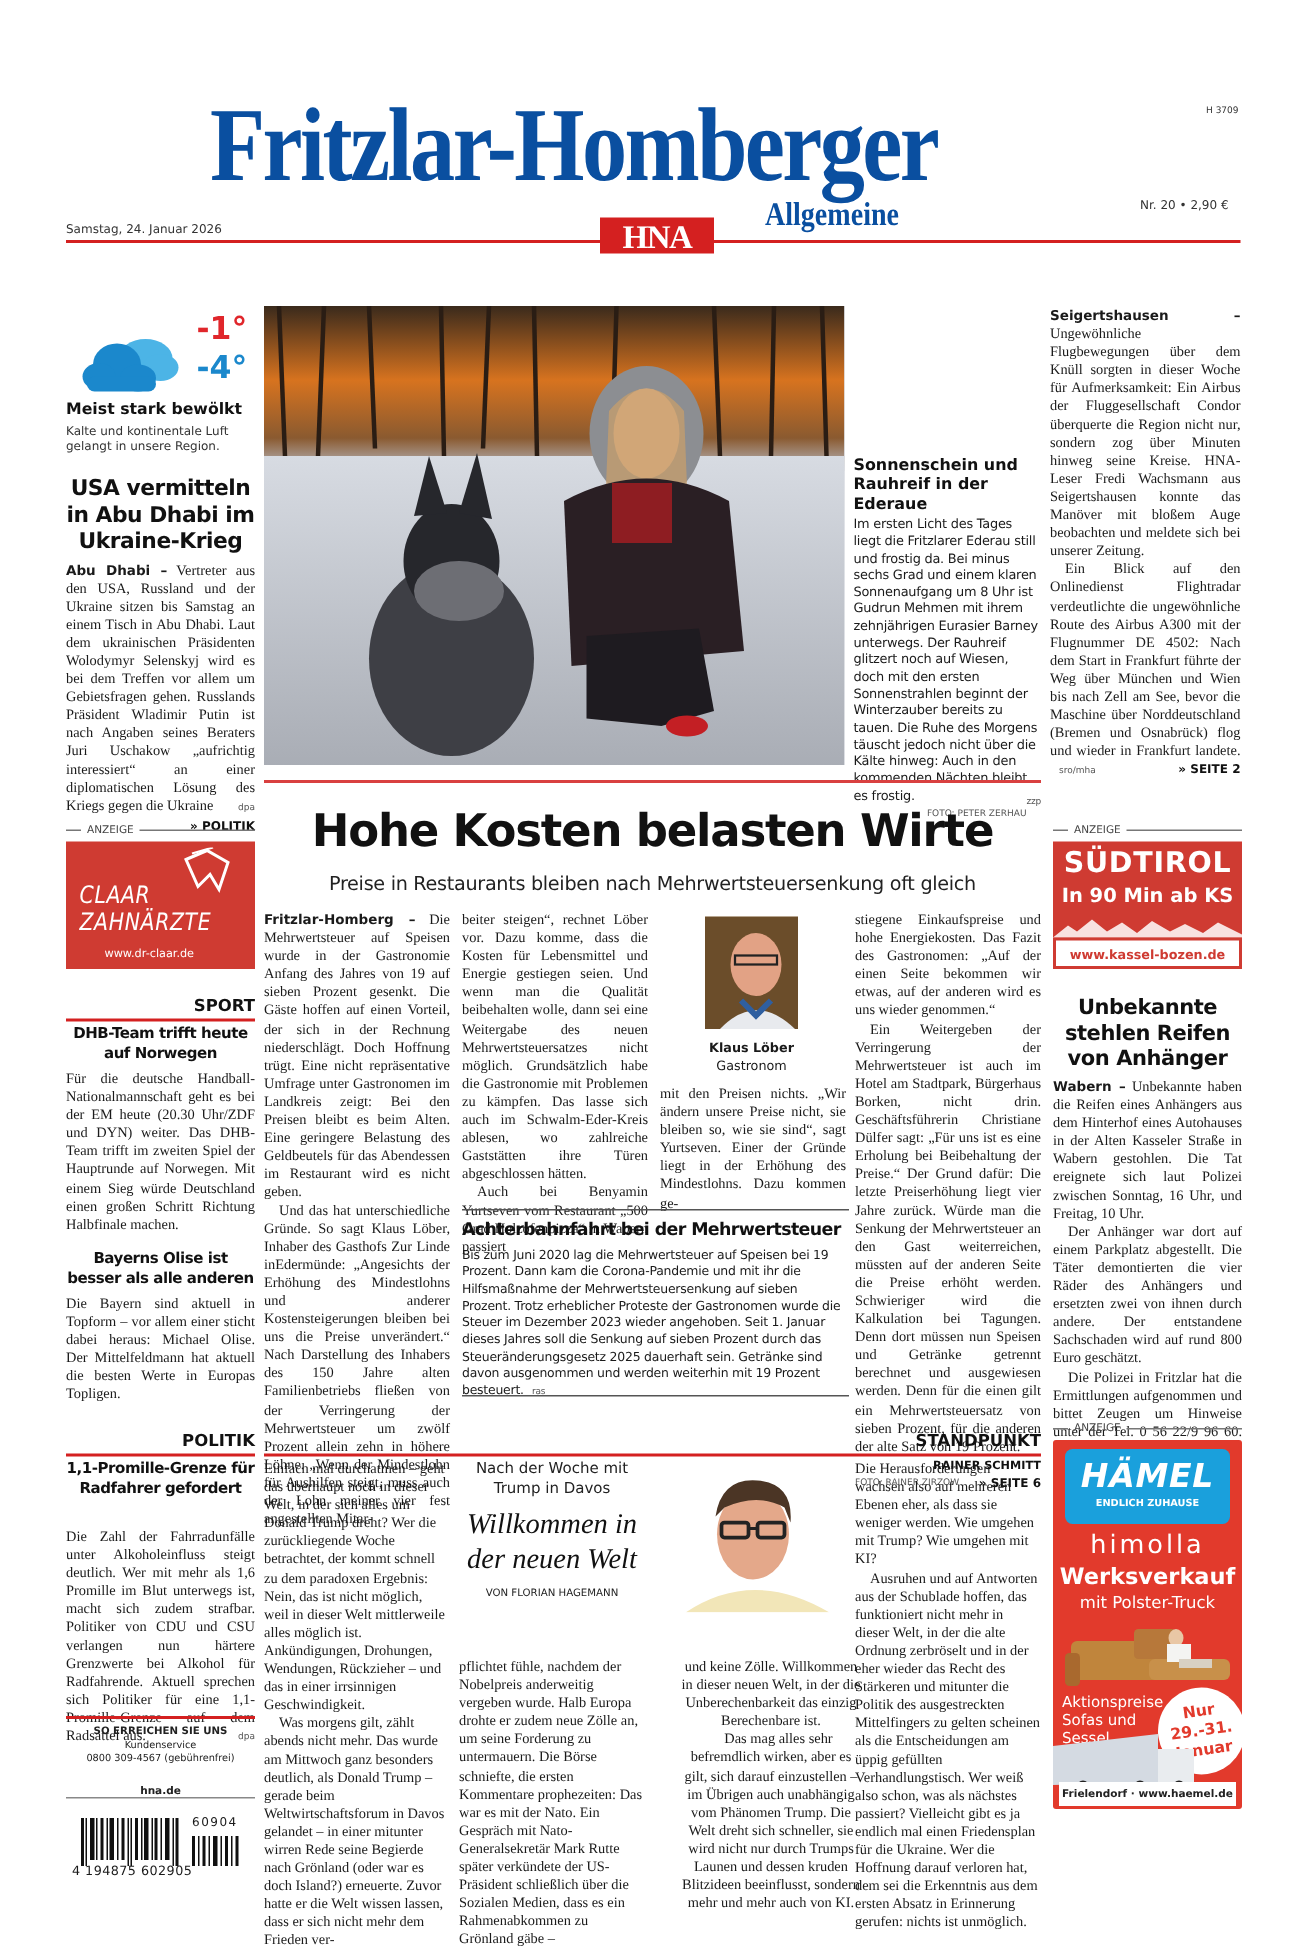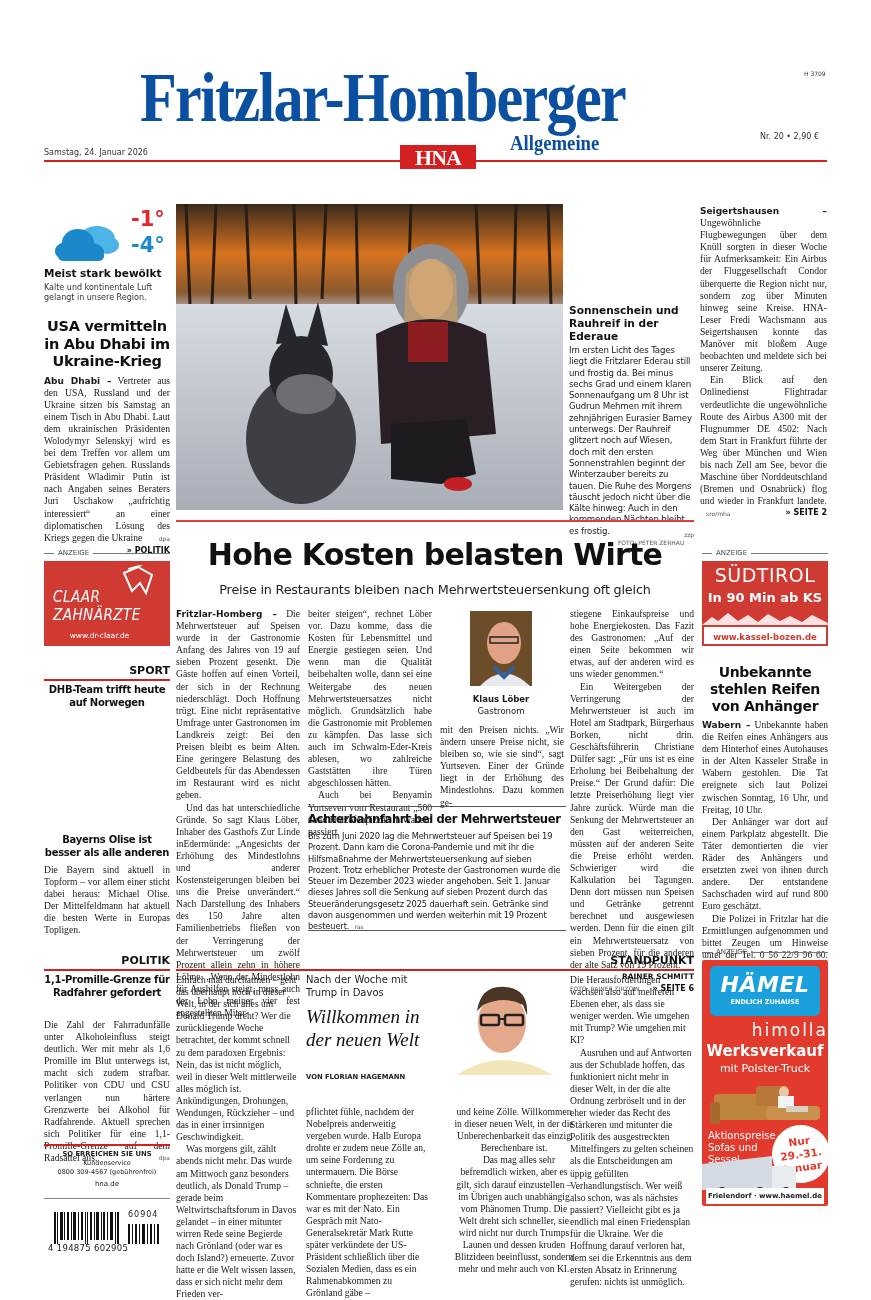--- a/index.html
+++ b/index.html
@@ -137,20 +137,21 @@
   </svg>
   <div class="abs sans" style="left:9px;top:26px;font-size:16px;font-style:italic;letter-spacing:0.5px;transform:scaleX(0.85);transform-origin:left">CLAAR</div>
   <div class="abs sans" style="left:9px;top:44px;font-size:16px;font-style:italic;letter-spacing:0.5px;transform:scaleX(0.85);transform-origin:left">ZAHNÄRZTE</div>
   <div class="abs sans" style="left:0;top:70px;width:111px;text-align:center;font-size:7.5px">www.dr-claar.de</div>
 </div>
 
 <div class="section-h" style="left:44px;top:664px;width:126px">SPORT</div>
 <div class="redline" style="left:44px;top:679px;width:126px"></div>
 <div class="abs" style="left:44px;top:684px;width:126px">
   <div class="hl" style="font-size:10px;line-height:12.5px">DHB-Team trifft heute auf Norwegen</div>
+  <div class="body-text" style="margin-top:5px">Für die deutsche Handball-Nationalmannschaft geht es bei der EM heute (20.30 Uhr/ZDF und DYN) weiter. Das DHB-Team trifft im zweiten Spiel der Hauptrunde auf Norwegen. Mit einem Sieg würde Deutschland einen großen Schritt Richtung Halbfinale machen.</div>
 </div>
 <div class="abs" style="left:44px;top:834px;width:126px">
   <div class="hl" style="font-size:10px;line-height:12.5px">Bayerns Olise ist besser als alle anderen</div>
   <div class="body-text" style="margin-top:5px">Die Bayern sind aktuell in Topform – vor allem einer sticht dabei heraus: Michael Olise. Der Mittelfeldmann hat aktuell die besten Werte in Europas Topligen.</div>
 </div>
 
 <div class="abs" style="left:176px;top:537px;width:518px;text-align:center;font-family:'DejaVu Sans',sans-serif;font-weight:bold;font-size:30px;letter-spacing:-0.8px;color:#111">Hohe Kosten belasten Wirte</div>
 <div class="abs sans" style="left:176px;top:582px;width:518px;text-align:center;font-size:12.8px;color:#222;letter-spacing:-0.2px">Preise in Restaurants bleiben nach Mehrwertsteuersenkung oft gleich</div>
 
 <div class="abs body-text" style="left:176px;top:608px;width:124px">
@@ -196,21 +197,21 @@
   </div>
 </div>
 <div class="greyline" style="left:308px;top:930px;width:258px;background:#555"></div>
 
 <div class="anzeige" style="left:702px;top:549px;width:126px">
   <span class="ln short"></span>
     <span>ANZEIGE</span>
     <span class="ln"></span>
 </div>
 <div class="abs" style="left:702px;top:561px;width:126px;height:85px;background:#cf3b32;color:#fff">
-  <div class="abs sans" style="left:0;top:3px;width:126px;text-align:center;font-size:19px;font-weight:normal;letter-spacing:0.5px">SÜDTIROL</div>
+  <div class="abs sans" style="left:0;top:3px;width:126px;text-align:center;font-size:19px;font-weight:bold;letter-spacing:0.5px">SÜDTIROL</div>
   <div class="abs sans" style="left:0;top:29px;width:126px;text-align:center;font-size:13px;font-weight:bold">In 90 Min ab KS</div>
   <svg width="126" height="14" viewBox="0 0 126 14" style="position:absolute;left:0;top:50px">
     <path d="M0 14 L10 6 L16 10 L26 2 L36 10 L46 4 L56 11 L66 3 L78 10 L88 5 L100 11 L110 4 L126 12 L126 14 Z" fill="#fff" opacity="0.85"></path>
   </svg>
   <div class="abs sans" style="left:0;top:64px;width:126px;height:21px;line-height:21px;text-align:center;font-size:8.5px;font-weight:bold;color:#cf3b32;background:#fff;border:2px solid #cf3b32">www.kassel-bozen.de</div>
 </div>
 
 <div class="abs" style="left:702px;top:664px;width:126px">
   <div class="hl" style="font-size:14px;line-height:17px">Unbekannte stehlen Reifen von Anhänger</div>
   <div class="body-text" style="margin-top:4px">
@@ -228,21 +229,21 @@
     <span>Die Zahl der Fahrradunfälle unter Alkoholeinfluss steigt deutlich. Wer mit mehr als 1,6 Promille im Blut unterwegs ist, macht sich zudem strafbar. Politiker von CDU und CSU verlangen nun härtere Grenzwerte bei Alkohol für Radfahrende. Aktuell sprechen sich Politiker für eine 1,1-Promille-Grenze auf dem Radsattel aus.</span>
     <span class="sig" style="float:right">dpa</span>
   </div>
 </div>
 
 <div class="redline" style="left:44px;top:1144px;width:126px"></div>
 <div class="abs sans" style="left:44px;top:1150px;width:126px;text-align:center;color:#222">
   <div style="font-size:6.8px;font-weight:bold">SO ERREICHEN SIE UNS</div>
   <div style="font-size:6.5px;margin-top:1px">Kundenservice</div>
   <div style="font-size:6.5px;margin-top:1px">0800 309-4567 (gebührenfrei)</div>
-  <div style="font-size:7px;font-weight:normal;margin-top:4px">hna.de</div>
+  <div style="font-size:7px;font-weight:bold;margin-top:14px">hna.de</div>
 </div>
 <div class="greyline" style="left:44px;top:1198px;width:126px"></div>
 
 <div class="abs" style="left:48px;top:1210px;width:122px;height:45px">
   <svg width="122" height="45" viewBox="0 0 122 45">
     <g fill="#111">
       <rect x="6" y="2" width="2" height="32"></rect>
         <rect x="9" y="2" width="1" height="32"></rect>
         <rect x="12" y="2" width="3" height="28"></rect>
       <rect x="16" y="2" width="1" height="28"></rect>
@@ -278,24 +279,24 @@
 </div>
 
 <div class="section-h" style="left:176px;top:954px;width:518px">STANDPUNKT</div>
 <div class="redline" style="left:176px;top:969px;width:518px"></div>
 
 <div class="abs body-text" style="left:176px;top:974px;width:124px;text-align:left">
   <p>Einfach mal durchatmen – geht das überhaupt noch in dieser Welt, in der sich alles um Donald Trump dreht? Wer die zurückliegende Woche betrachtet, der kommt schnell zu dem paradoxen Ergebnis: Nein, das ist nicht möglich, weil in dieser Welt mittlerweile alles möglich ist. Ankündigungen, Drohungen, Wendungen, Rückzieher – und das in einer irrsinnigen Geschwindigkeit.</p>
   <p>Was morgens gilt, zählt abends nicht mehr. Das wurde am Mittwoch ganz besonders deutlich, als Donald Trump – gerade beim Weltwirtschaftsforum in Davos gelandet – in einer mitunter wirren Rede seine Begierde nach Grönland (oder war es doch Island?) erneuerte. Zuvor hatte er die Welt wissen lassen, dass er sich nicht mehr dem Frieden ver-</p>
 </div>
 
-<div class="abs" style="left:306px;top:974px;width:124px;">
+<div class="abs" style="left:306px;top:974px;width:124px;text-align:center">
   <div class="sans" style="font-size:10px;line-height:12.5px;color:#222">Nach der Woche mit Trump in Davos</div>
   <div class="serif" style="font-size:19px;line-height:23px;font-style:italic;margin-top:6px;color:#111">Willkommen in der neuen Welt</div>
-  <div class="sans" style="font-size:6.8px;font-weight:bold;margin-top:22px;color:#222">VON FLORIAN HAGEMANN</div>
+  <div class="sans" style="font-size:6.8px;font-weight:normal;margin-top:7px;color:#222">VON FLORIAN HAGEMANN</div>
 </div>
 
 <div class="abs" style="left:447px;top:975px;width:110px;height:100px;overflow:hidden">
   <svg width="110" height="100" viewBox="0 0 110 100">
     <path d="M10 100 Q55 70 106 100 Z" fill="#f2e6b8"></path>
     <ellipse cx="55" cy="48" rx="24" ry="30" fill="#e4a88a"></ellipse>
     <path d="M30 36 Q34 10 58 12 Q82 14 80 40 L76 30 Q58 20 36 30 Z" fill="#4b3525"></path>
     <rect x="34" y="40" width="18" height="10" rx="2" fill="none" stroke="#222" stroke-width="2.5"></rect>
     <rect x="58" y="40" width="18" height="10" rx="2" fill="none" stroke="#222" stroke-width="2.5"></rect>
     <line x1="52" y1="44" x2="58" y2="44" stroke="#222" stroke-width="2"></line>
@@ -317,21 +318,21 @@
 <div class="anzeige" style="left:702px;top:948px;width:126px">
   <span class="ln short"></span>
     <span>ANZEIGE</span>
     <span class="ln"></span>
 </div>
 <div class="abs" style="left:702px;top:960px;width:126px;height:246px;background:#e23a2c;color:#fff;overflow:hidden;border-radius:2px">
   <div class="abs" style="left:8px;top:6px;width:110px;height:50px;background:#1aa0dc;border-radius:5px;text-align:center">
     <div class="sans" style="font-size:22px;font-weight:bold;font-style:italic;margin-top:6px;letter-spacing:0.5px">HÄMEL</div>
     <div class="sans" style="font-size:6.5px;font-weight:bold;margin-top:1px">ENDLICH ZUHAUSE</div>
   </div>
-  <div class="abs sans" style="left:0;top:60px;width:126px;text-align:right;font-size:17px;letter-spacing:2px">himolla</div>
+  <div class="abs sans" style="left:0;top:60px;width:126px;text-align:center;font-size:17px;letter-spacing:2px">himolla</div>
   <div class="abs sans" style="left:0;top:82px;width:126px;text-align:center;font-size:15px;font-weight:bold">Werksverkauf</div>
   <div class="abs sans" style="left:0;top:102px;width:126px;text-align:center;font-size:11px">mit Polster-Truck</div>
   <svg width="120" height="50" viewBox="0 0 120 50" style="position:absolute;left:4px;top:120px">
     <rect x="8" y="14" width="60" height="26" rx="4" fill="#c0853c"></rect>
     <rect x="50" y="6" width="28" height="20" rx="3" fill="#b7783a"></rect>
     <rect x="60" y="26" width="54" height="14" rx="4" fill="#c8904a"></rect>
     <rect x="4" y="22" width="10" height="22" rx="3" fill="#a9692e"></rect>
     <ellipse cx="78" cy="12" rx="5" ry="6" fill="#e9c7a5"></ellipse>
     <rect x="72" y="16" width="16" height="12" fill="#f4f4f2"></rect>
     <rect x="80" y="26" width="22" height="6" fill="#d8d0c3"></rect>

